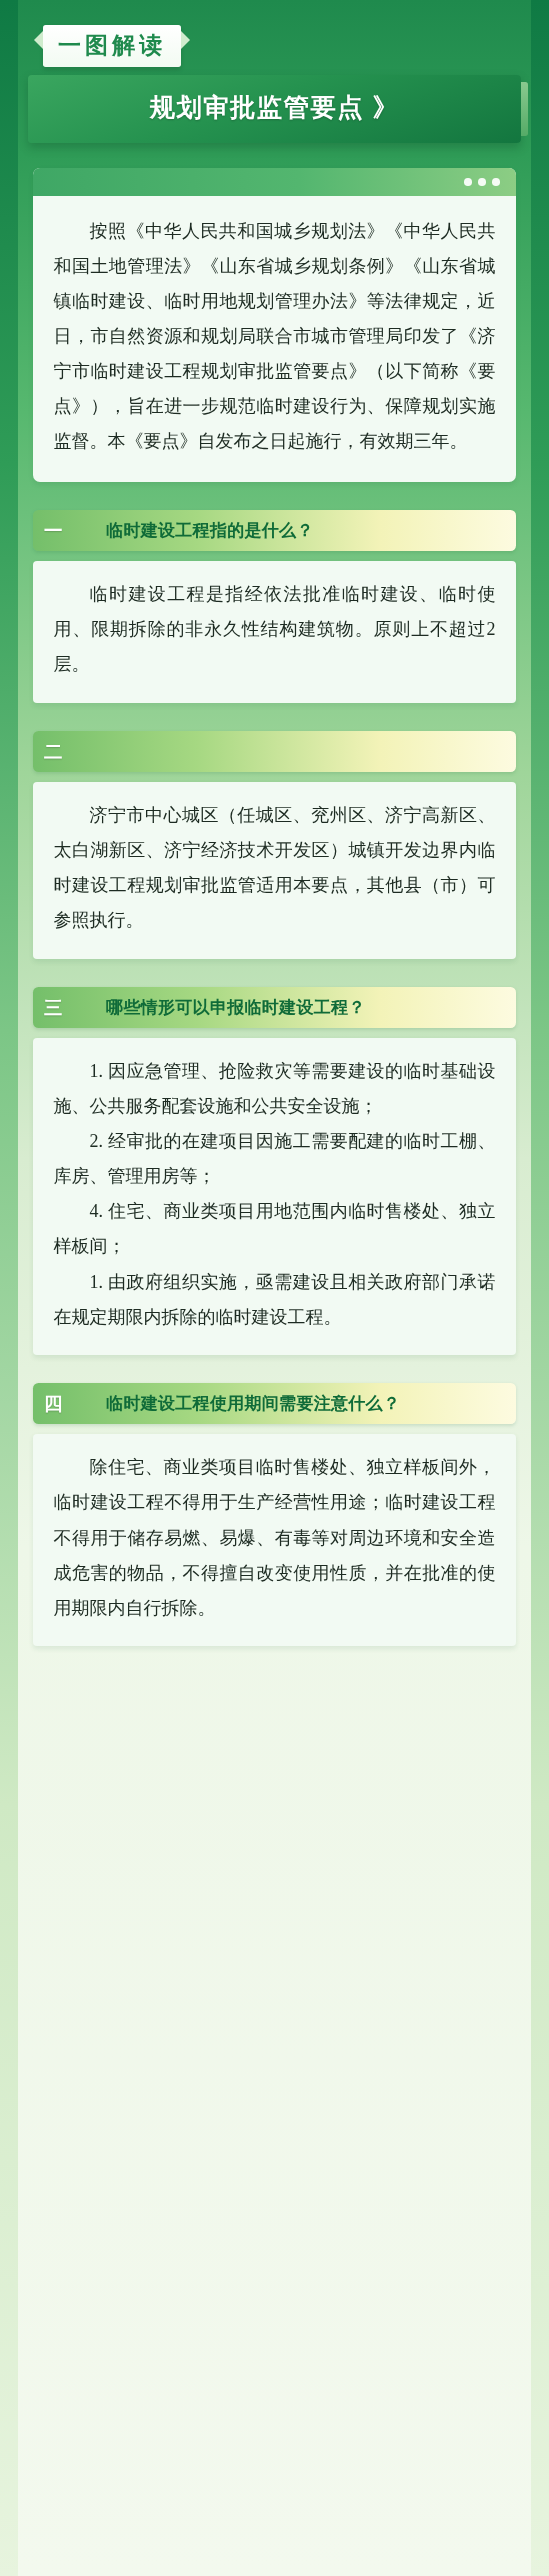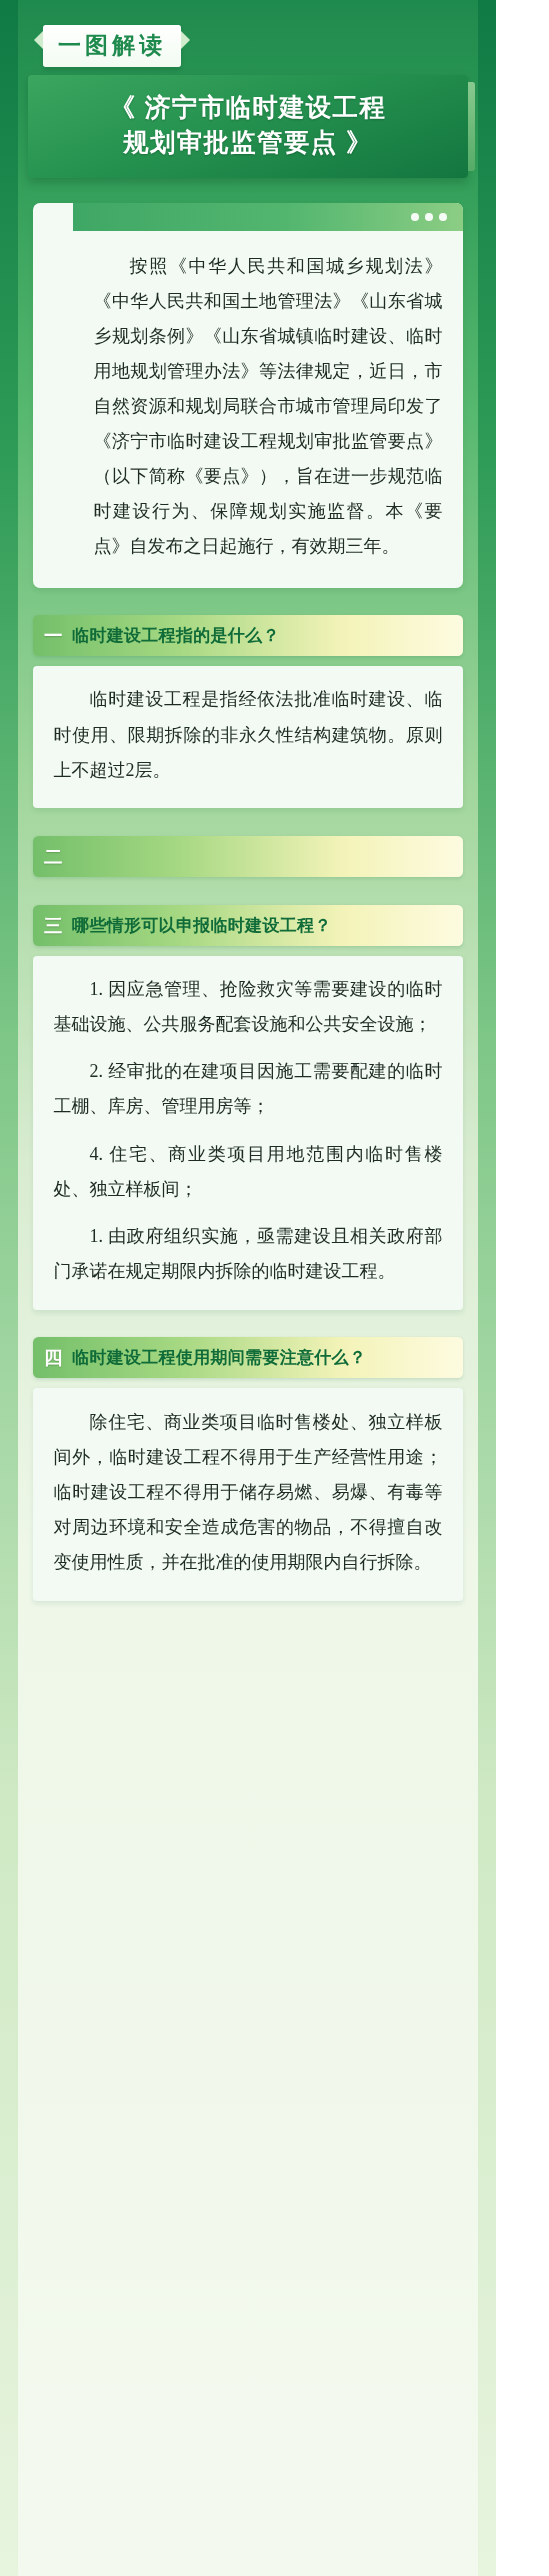--- a/index.html
+++ b/index.html
@@ -6,21 +6,21 @@
     margin: 0;
     padding: 0;
   }
   body {
     width: 549px;
     background: #ffffff;
     font-family: "Liberation Sans", sans-serif;
   }
   .page {
     position: relative;
-    width: 496px;
+    width: 549px;
     min-height: 2576px;
     box-sizing: border-box;
     background:
       linear-gradient(180deg, #1f8a4d 0%, #2f9c57 6%, #57b86f 16%, #9fd59a 30%, #d8ecd0 45%, #eef7e8 60%, #f3f9ee 100%);
     overflow: hidden;
   }
   
   .edge-left, .edge-right {
     position: absolute;
     top: 0;
@@ -111,21 +111,20 @@
     white-space: nowrap;
   }
 
   
   .intro-card {
     margin: 18px 15px 0 15px;
     background: #f2faf3;
     border-radius: 6.9px;
     box-shadow: 0 2.1px 5.5px rgba(30,100,60,0.12);
     overflow: hidden;
-    padding-left: 40px;
   }
   .intro-bar {
     height: 27.5px;
     background: linear-gradient(90deg, #3fa765 0%, #53b66f 55%, #8ccd84 100%);
     display: flex;
     align-items: center;
     justify-content: flex-end;
     padding-right: 16.5px;
     gap: 6.2px;
   }
@@ -168,50 +167,50 @@
     font-weight: bold;
     text-shadow: 0 0.7px 1.4px rgba(0,0,0,0.18);
     flex: 0 0 auto;
   }
   .qtext {
     color: #0f6b38;
     font-size: 17px;
     font-weight: bold;
     letter-spacing: 0.3px;
     white-space: nowrap;
+    margin-left: 34px;
   }
   .qbody {
     margin-top: 9.6px;
     background: #f2faf3;
     border-radius: 4px;
     padding: 16.5px 20.6px 20.6px 20.6px;
     box-shadow: 0 2.1px 5.5px rgba(30,100,60,0.10);
   }
   .qbody .body-p + .body-p {
-    margin-top: 12px;
+    margin-top: 0;
   }
 
   
   .bottom-space { height: 48px; }
 </style>
 </head>
 <body>
 
 <div class="page">
   <div class="edge-left"></div>
   <div class="edge-right"></div>
 
   <div class="inner">
 
     <div class="header">
       <div class="ribbon-wrap">
         <span class="ribbon">一图解读</span>
       </div>
       <div class="title-card">
-        <div class="title-line">《 济宁市临时建设工程</div>
         <div class="title-line">规划审批监管要点 》</div>
       </div>
     </div>
 
     <div class="intro-card">
       <div class="intro-bar">
         <span class="dot"></span>
         <span class="dot"></span>
         <span class="dot"></span>
       </div>
@@ -227,20 +226,23 @@
       </div>
       <div class="qbody">
         <p class="body-p">临时建设工程是指经依法批准临时建设、临时使用、限期拆除的非永久性结构建筑物。原则上不超过2层。</p>
       </div>
     </div>
 
     <div class="qsection">
       <div class="qhead">
         <span class="qnum">二</span>
       </div>
+      <div class="qbody">
+        <p class="body-p">济宁市中心城区（任城区、兖州区、济宁高新区、太白湖新区、济宁经济技术开发区）城镇开发边界内临时建设工程规划审批监管适用本要点，其他县（市）可参照执行。</p>
+      </div>
     </div>
 
     <div class="qsection">
       <div class="qhead">
         <span class="qnum">三</span>
         <span class="qtext">哪些情形可以申报临时建设工程？</span>
       </div>
       <div class="qbody">
         <p class="body-p">1. 因应急管理、抢险救灾等需要建设的临时基础设施、公共服务配套设施和公共安全设施；</p>
         <p class="body-p">2. 经审批的在建项目因施工需要配建的临时工棚、库房、管理用房等；</p>

